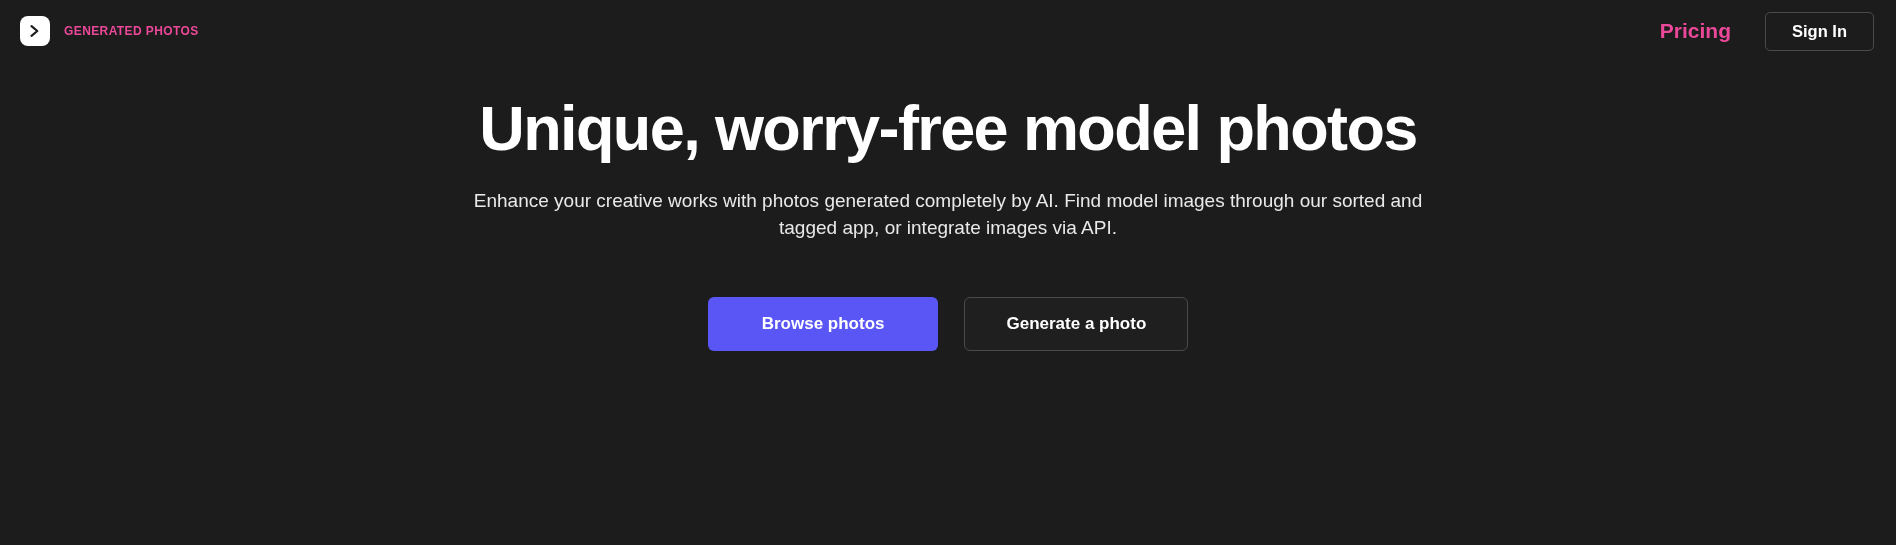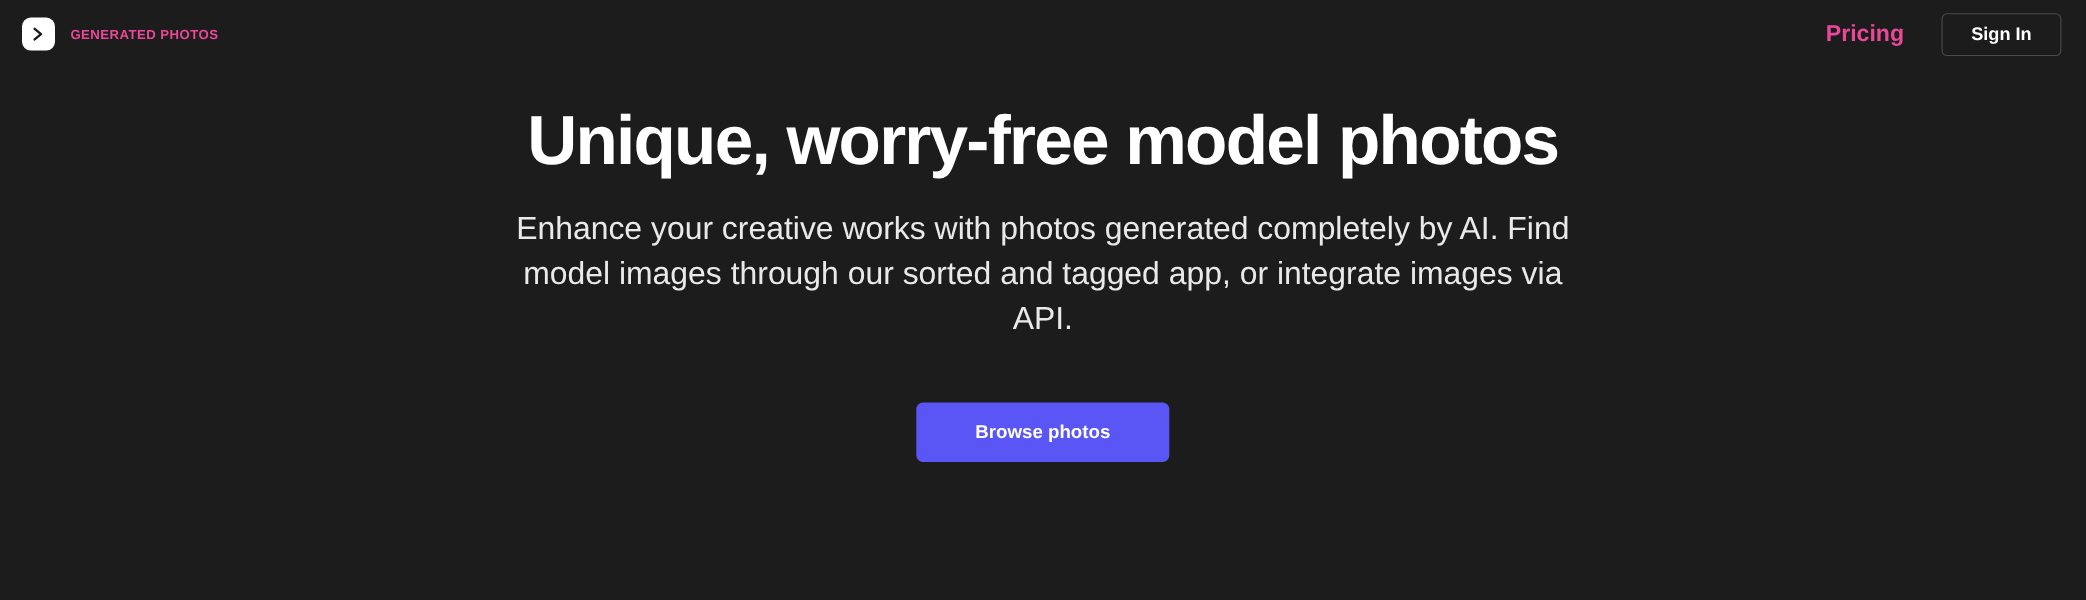--- a/index.html
+++ b/index.html
@@ -152,21 +152,21 @@
     font-weight: bold;
     letter-spacing: -1.6px;
     color: #ffffff;
     text-align: right;
     line-height: 1.06;
   }
 
   .subtitle {
     margin-top: 26px;
     width: 1000px;
-    font-size: 29px;
+    font-size: 19px;
     font-weight: normal;
     line-height: 1.42;
     color: #e9e9e9;
     text-align: center;
   }
 
   .cta-row {
     margin-top: 55px;
     display: flex;
     align-items: center;
@@ -222,17 +222,18 @@
 
   <div class="hero">
 
 
     <h1 class="headline">Unique, worry-free model photos</h1>
 
     <p class="subtitle">Enhance your creative works with photos generated completely by AI. Find model images through our sorted and tagged app, or integrate images via API.</p>
 
     <div class="cta-row">
       <button class="btn btn-primary">Browse photos</button>
+      <button class="btn btn-secondary">Generate a photo</button>
     </div>
 
   </div>
 
 </div>
 
 </body></html>

